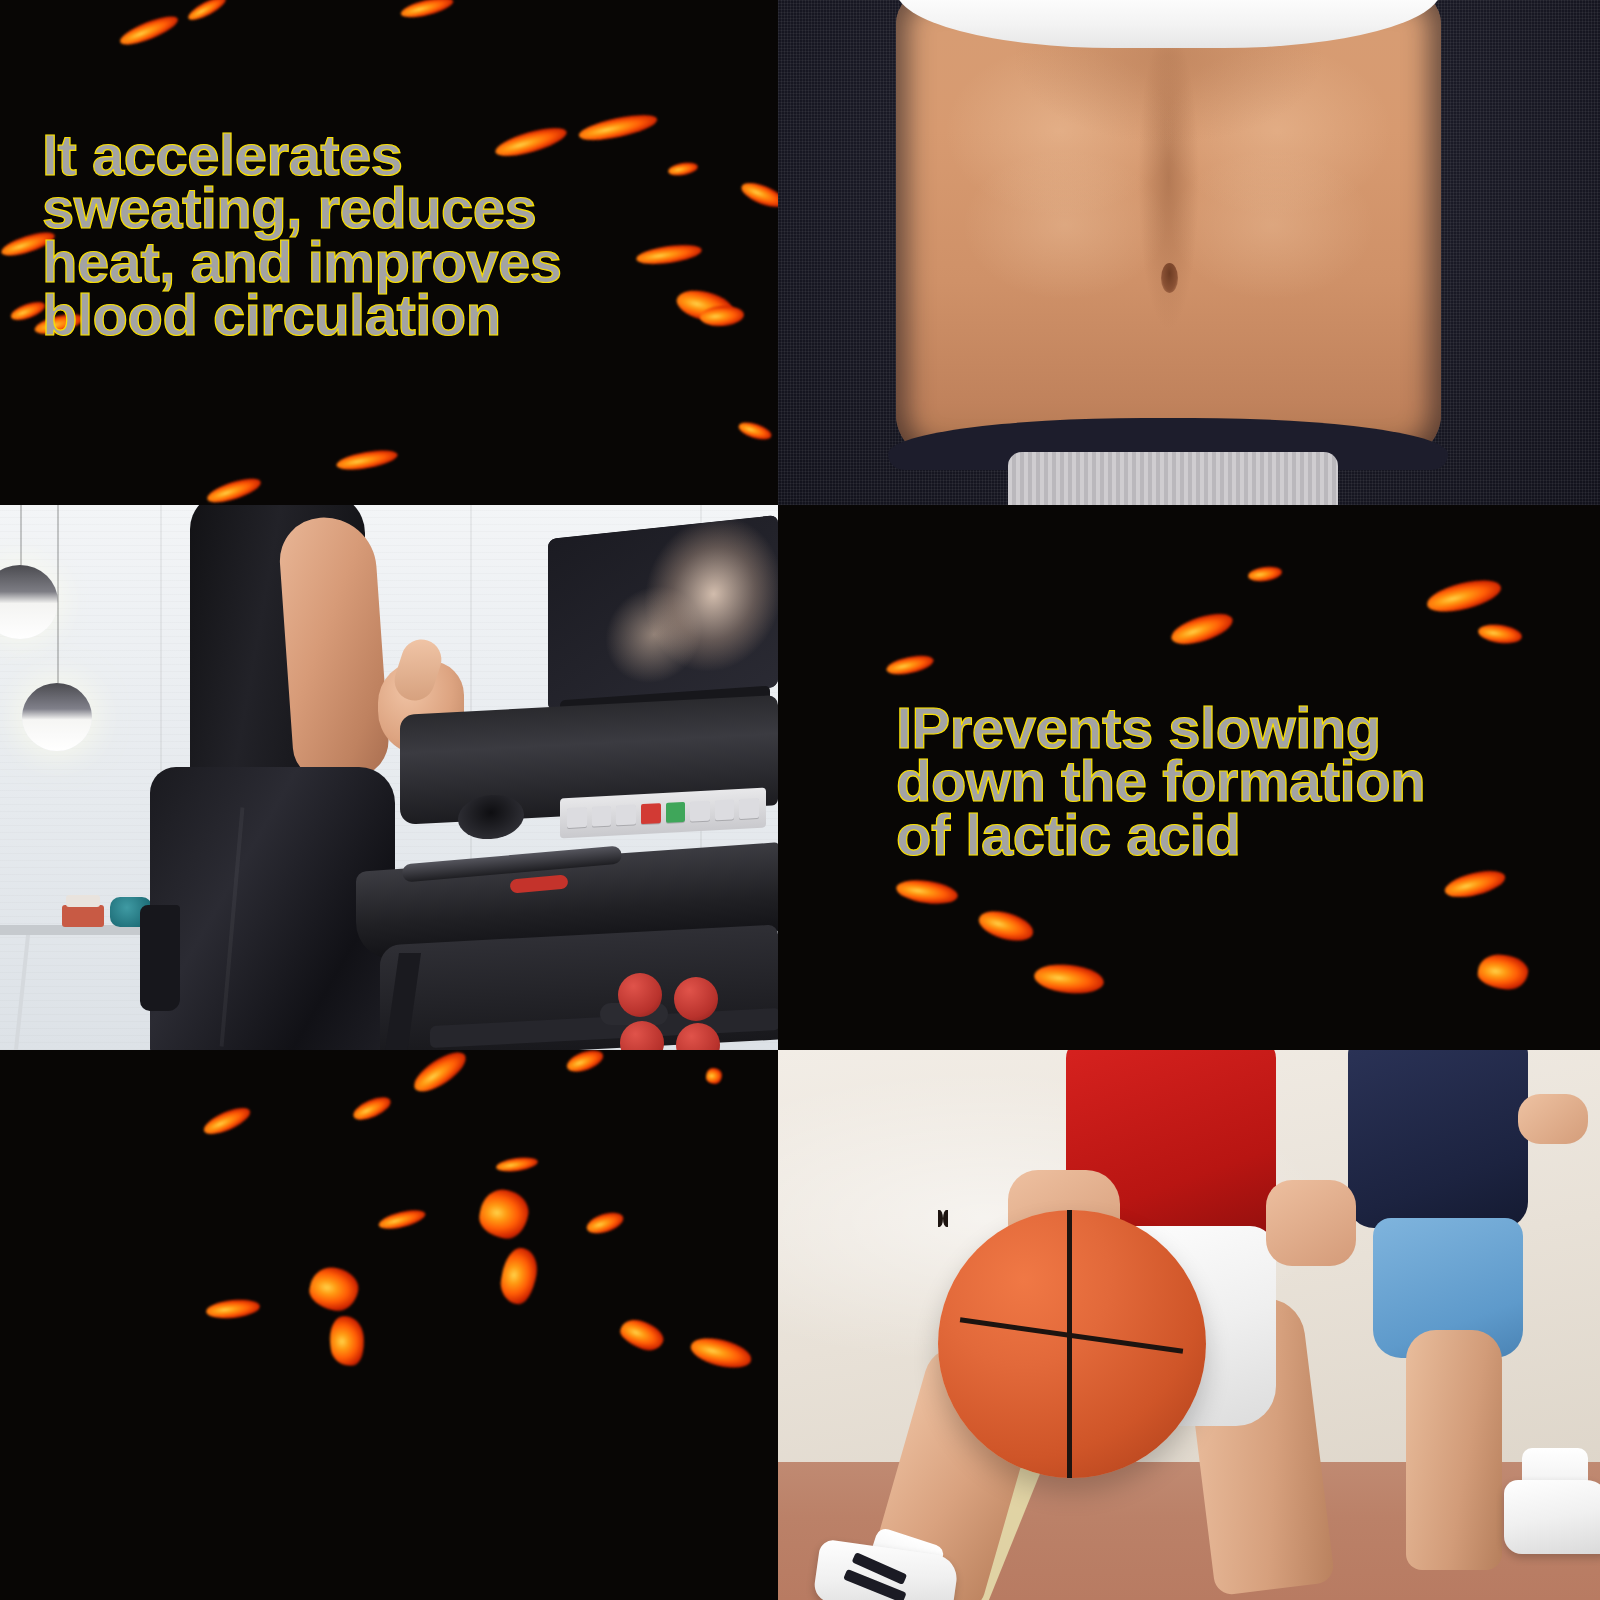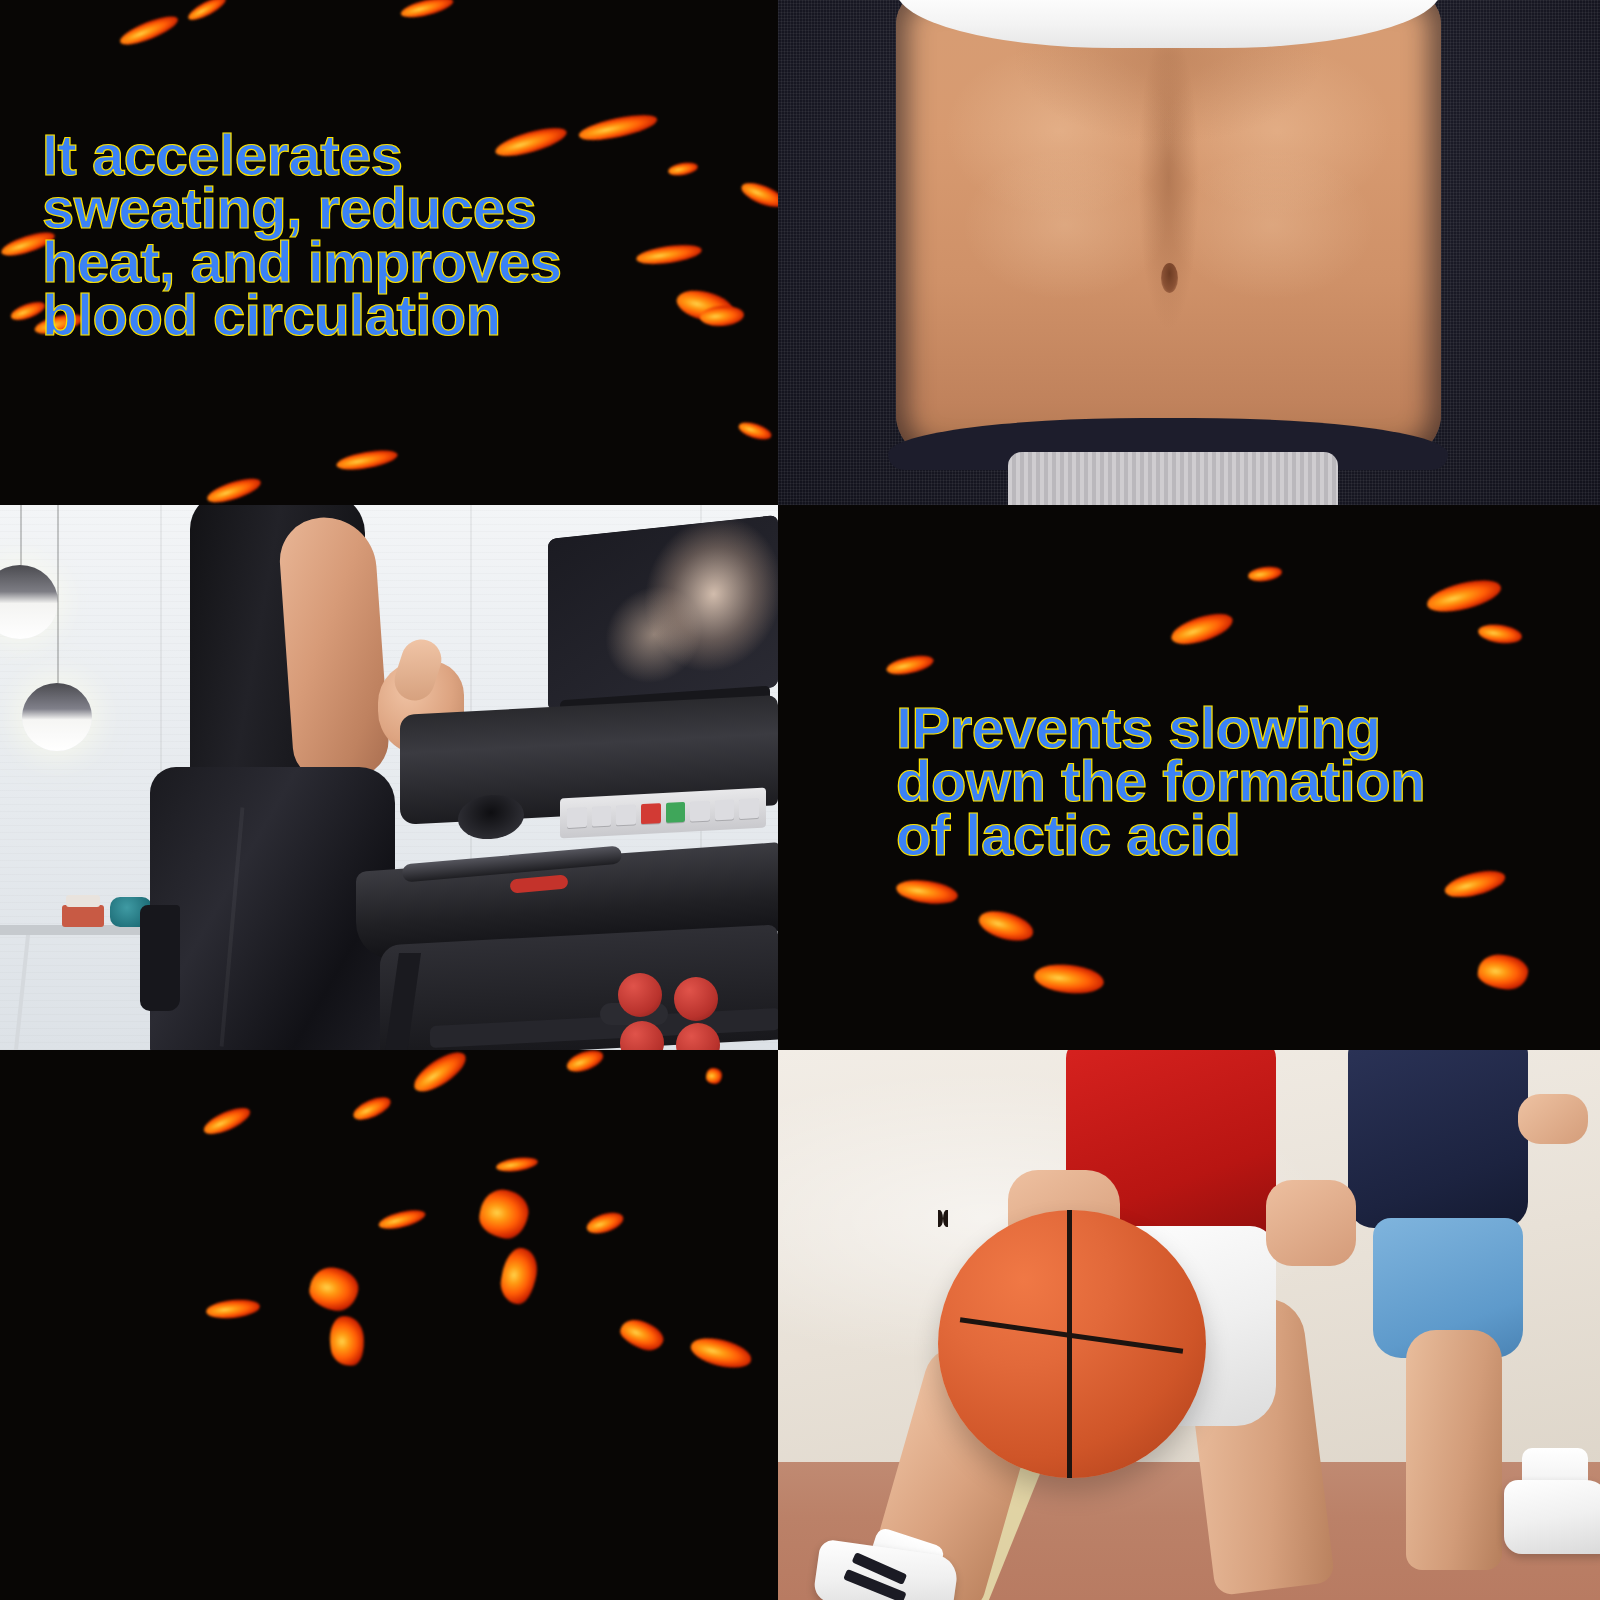--- a/index.html
+++ b/index.html
@@ -11,21 +11,21 @@
 
   
   .ember-field{position:absolute;inset:0;background:#080605;overflow:hidden;}
   .ember{position:absolute;border-radius:50%;
          background:radial-gradient(ellipse at 35% 50%, #ffd24a 0%, #ff9a12 22%, #ff5b05 48%, #cc2200 72%, rgba(120,10,0,0) 100%);
          filter:blur(1.1px);}
   .ember.sm{filter:blur(0.8px);}
   .ember.blob{border-radius:46% 54% 40% 60%/55% 45% 60% 40%;}
 
   
-  .headline{position:absolute;color:#3b82f6;
+  .headline{position:absolute;color:#a3a3a3;
             font-family:"Liberation Sans",sans-serif;
             font-weight:700;letter-spacing:-0.5px;
             line-height:0.92;
             -webkit-text-stroke:1.2px #fae000;
             white-space:pre-line;}
 
   
   #tl{left:0;top:0;width:778px;height:505px;}
   #tl .headline{left:42px;top:128px;font-size:58px;}
 

